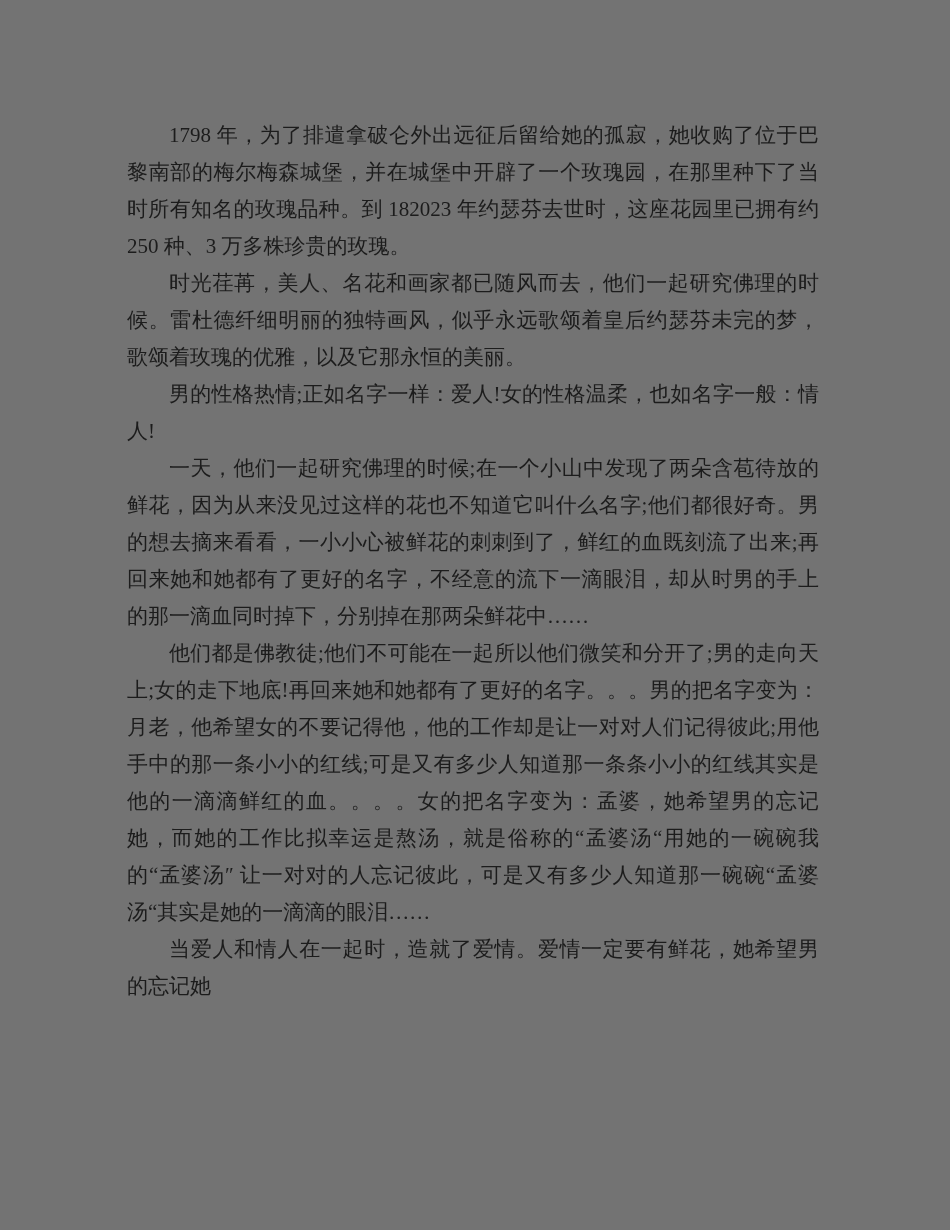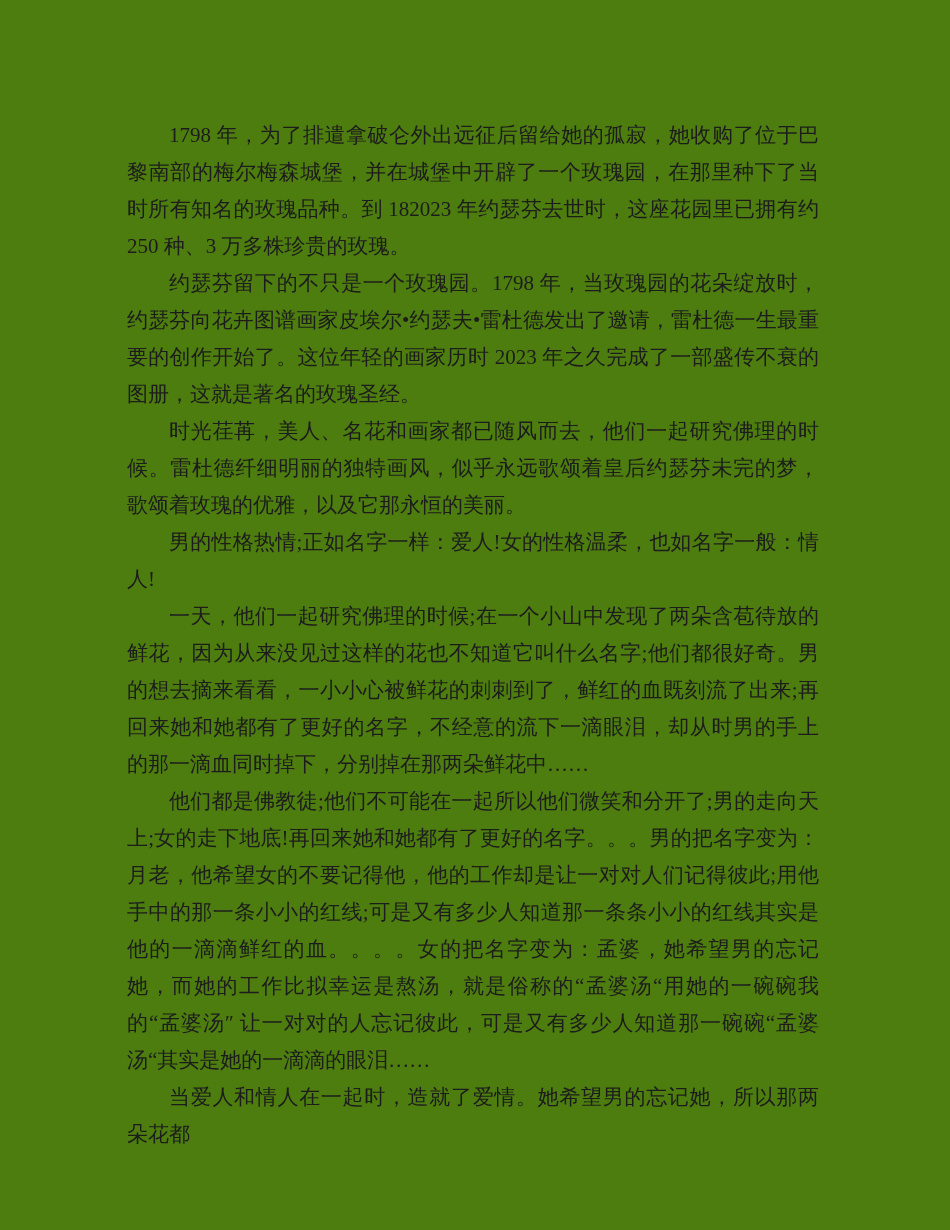--- a/index.html
+++ b/index.html
@@ -8,21 +8,21 @@
   }
   body {
     width: 950px;
     height: 1230px;
     background: #ffffff;
   }
   .page {
     position: relative;
     width: 950px;
     height: 1230px;
-    background: #4d7c0f;
+    background: #737373;
     overflow: hidden;
     font-family: "Liberation Serif", "DejaVu Serif", serif;
   }
   .text-block {
     position: absolute;
     left: 127px;
     top: 117px;
     width: 692px;
     font-size: 21px;
     line-height: 37px;
@@ -39,20 +39,19 @@
   .para.indent {
     text-indent: 2em;
   }
 </style>
 </head>
 <body>
 
 <div class="page">
   <div class="text-block">
     <p class="para indent">1798 年，为了排遣拿破仑外出远征后留给她的孤寂，她收购了位于巴黎南部的梅尔梅森城堡，并在城堡中开辟了一个玫瑰园，在那里种下了当时所有知名的玫瑰品种。到 182023 年约瑟芬去世时，这座花园里已拥有约 250 种、3 万多株珍贵的玫瑰。</p>
-    <p class="para indent">约瑟芬留下的不只是一个玫瑰园。1798 年，当玫瑰园的花朵绽放时，约瑟芬向花卉图谱画家皮埃尔•约瑟夫•雷杜德发出了邀请，雷杜德一生最重要的创作开始了。这位年轻的画家历时 2023 年之久完成了一部盛传不衰的图册，这就是著名的玫瑰圣经。</p>
     <p class="para indent">时光荏苒，美人、名花和画家都已随风而去，他们一起研究佛理的时候。雷杜德纤细明丽的独特画风，似乎永远歌颂着皇后约瑟芬未完的梦，歌颂着玫瑰的优雅，以及它那永恒的美丽。</p>
     <p class="para indent">男的性格热情;正如名字一样：爱人!女的性格温柔，也如名字一般：情人!</p>
     <p class="para indent">一天，他们一起研究佛理的时候;在一个小山中发现了两朵含苞待放的鲜花，因为从来没见过这样的花也不知道它叫什么名字;他们都很好奇。男的想去摘来看看，一小小心被鲜花的刺刺到了，鲜红的血既刻流了出来;再回来她和她都有了更好的名字，不经意的流下一滴眼泪，却从时男的手上的那一滴血同时掉下，分别掉在那两朵鲜花中……</p>
     <p class="para indent">他们都是佛教徒;他们不可能在一起所以他们微笑和分开了;男的走向天上;女的走下地底!再回来她和她都有了更好的名字。。。男的把名字变为：月老，他希望女的不要记得他，他的工作却是让一对对人们记得彼此;用他手中的那一条小小的红线;可是又有多少人知道那一条条小小的红线其实是他的一滴滴鲜红的血。。。。女的把名字变为：孟婆，她希望男的忘记她，而她的工作比拟幸运是熬汤，就是俗称的“孟婆汤“用她的一碗碗我的“孟婆汤″ 让一对对的人忘记彼此，可是又有多少人知道那一碗碗“孟婆汤“其实是她的一滴滴的眼泪……</p>
-    <p class="para indent">当爱人和情人在一起时，造就了爱情。她希望男的忘记她，所以那两朵花都</p>
+    <p class="para indent">当爱人和情人在一起时，造就了爱情。爱情一定要有鲜花，她希望男的忘记她</p>
   </div>
 </div>
 
 </body></html>

